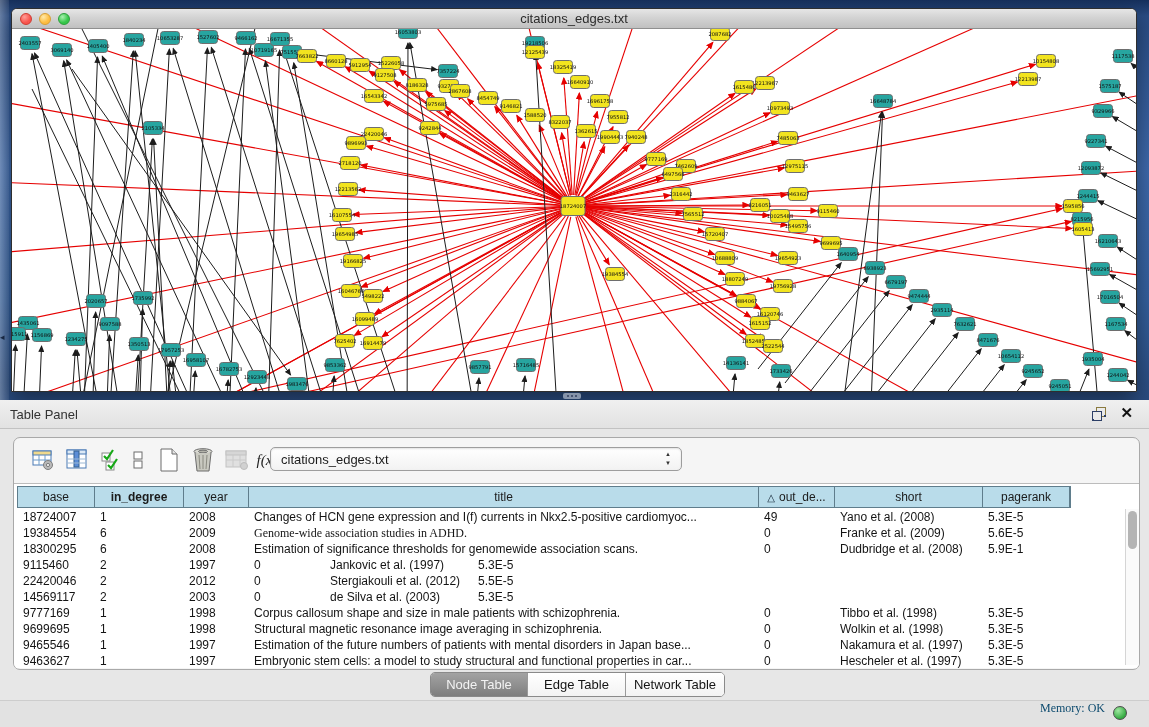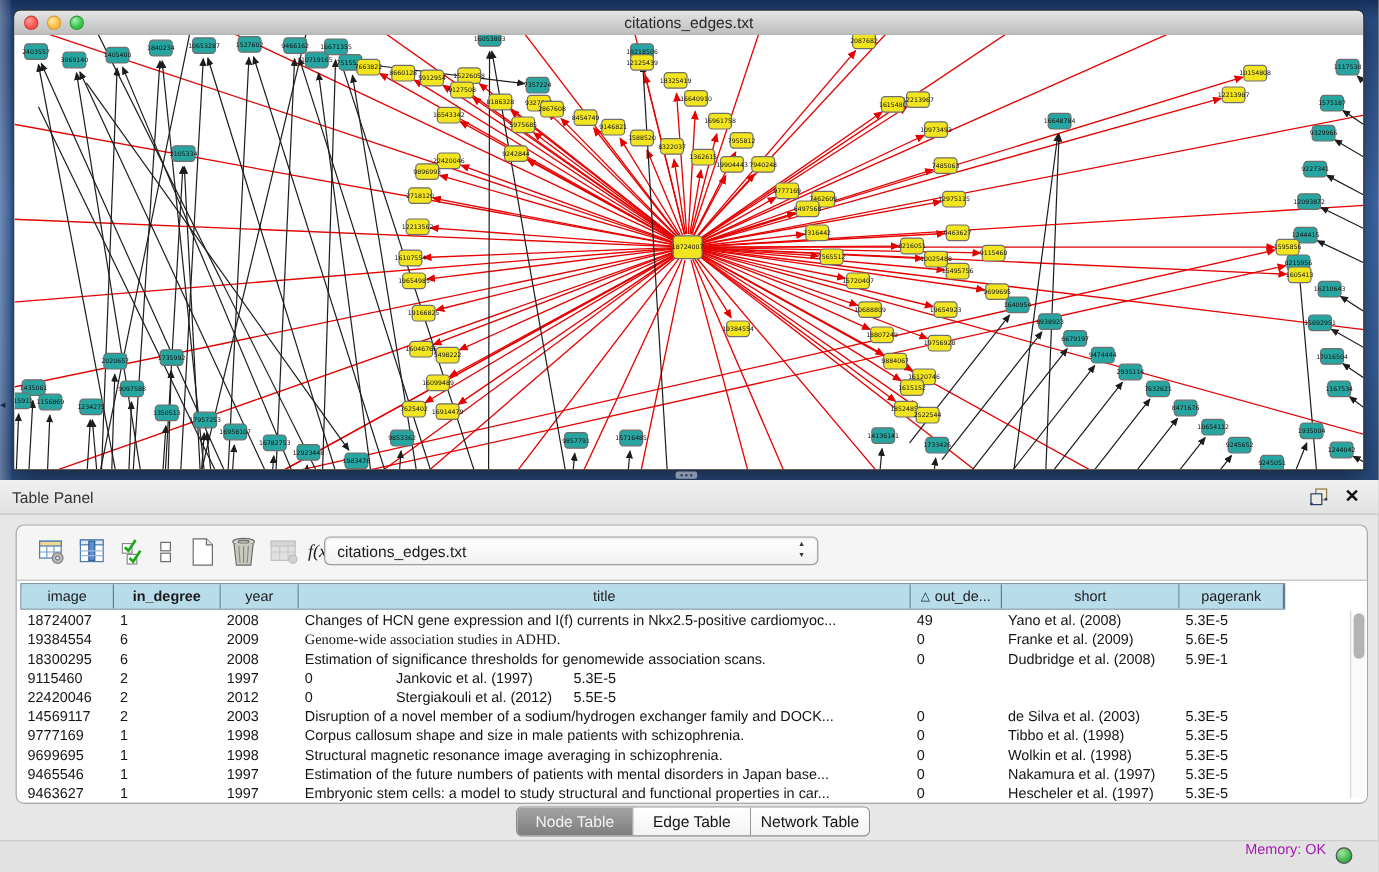--- a/index.html
+++ b/index.html
@@ -63,21 +63,21 @@
   .vthumb{position:absolute;left:2px;top:2px;width:9px;height:38px;border-radius:5px;background:#b4b4b4;}
   
   .tabbar{position:absolute;left:0;top:272px;width:100%;height:26px;padding-left:32px;}
   .seg-wrap{position:absolute;left:430px;top:0;height:25px;display:flex;border:1px solid #8a8a8a;border-radius:5px;overflow:hidden;background:#fff;}
   .seg{height:100%;display:flex;align-items:center;justify-content:center;font-size:13px;color:#151515;
        border-right:1px solid #9a9a9a;background:linear-gradient(180deg,#ffffff,#f3f3f3);cursor:pointer;}
   .seg:last-child{border-right:none;}
   .seg.sel{background:linear-gradient(180deg,#a3a3a3,#7e7e7e);color:#f3f3f3;}
   
   .statusbar{position:absolute;left:0;top:300px;width:100%;height:27px;background:#e2e2e2;border-top:1px solid #cdcdcd;}
-  .mem-label{position:absolute;right:44px;top:0;font-size:12px;color:#a21caf;}
+  .mem-label{position:absolute;right:44px;top:0;font-size:12px;color:#0c4a6e;font-family:Liberation Serif, serif;}
   .mem-dot{position:absolute;right:22px;top:5px;width:14px;height:14px;border-radius:50%;
     border:1px solid #4c4c4c;background:radial-gradient(circle at 35% 30%,#9fe8a0,#35ab42 70%);}
 </style>
 </head>
 <body>
 
 <div class="stage">
 
   <div class="desktop">
     <div class="side-strip">
@@ -613,21 +613,21 @@
         </div>
         <div class="combo">
           <span class="combo-text">citations_edges.txt</span>
           <span class="combo-arrows">▲<br>▼</span>
         </div>
       </div>
 
       <div class="tbl">
         <div class="tbl-head" id="tbl-head">
             <div class="th" style="width: 77px;">
-              <span>image</span>
+              <span>base</span>
             </div>
             <div class="th" style="width: 89px; font-weight: bold;">
               <span>in_degree</span>
             </div>
             <div class="th" style="width: 65px;">
               <span>year</span>
             </div>
             <div class="th" style="width: 510px;">
               <span>title</span>
             </div>
@@ -683,21 +683,20 @@
               <div class="td" style="width: 89px;">2</div>
               <div class="td" style="width: 65px;">2012</div>
               <div class="td" style="width: 76px;">0</div>
               <div class="td" style="width: 148px;">Stergiakouli et al. (2012)</div>
               <div class="td" style="width: 87px;">5.5E-5</div>
             </div>
             <div class="tr">
               <div class="td" style="width: 77px;">14569117</div>
               <div class="td" style="width: 89px;">2</div>
               <div class="td" style="width: 65px;">2003</div>
-              <div class="td" style="width: 510px;">Disruption of a novel member of a sodium/hydrogen exchanger family and DOCK...</div>
               <div class="td" style="width: 76px;">0</div>
               <div class="td" style="width: 148px;">de Silva et al. (2003)</div>
               <div class="td" style="width: 87px;">5.3E-5</div>
             </div>
             <div class="tr">
               <div class="td" style="width: 77px;">9777169</div>
               <div class="td" style="width: 89px;">1</div>
               <div class="td" style="width: 65px;">1998</div>
               <div class="td" style="width: 510px;">Corpus callosum shape and size in male patients with schizophrenia.</div>
               <div class="td" style="width: 76px;">0</div>

